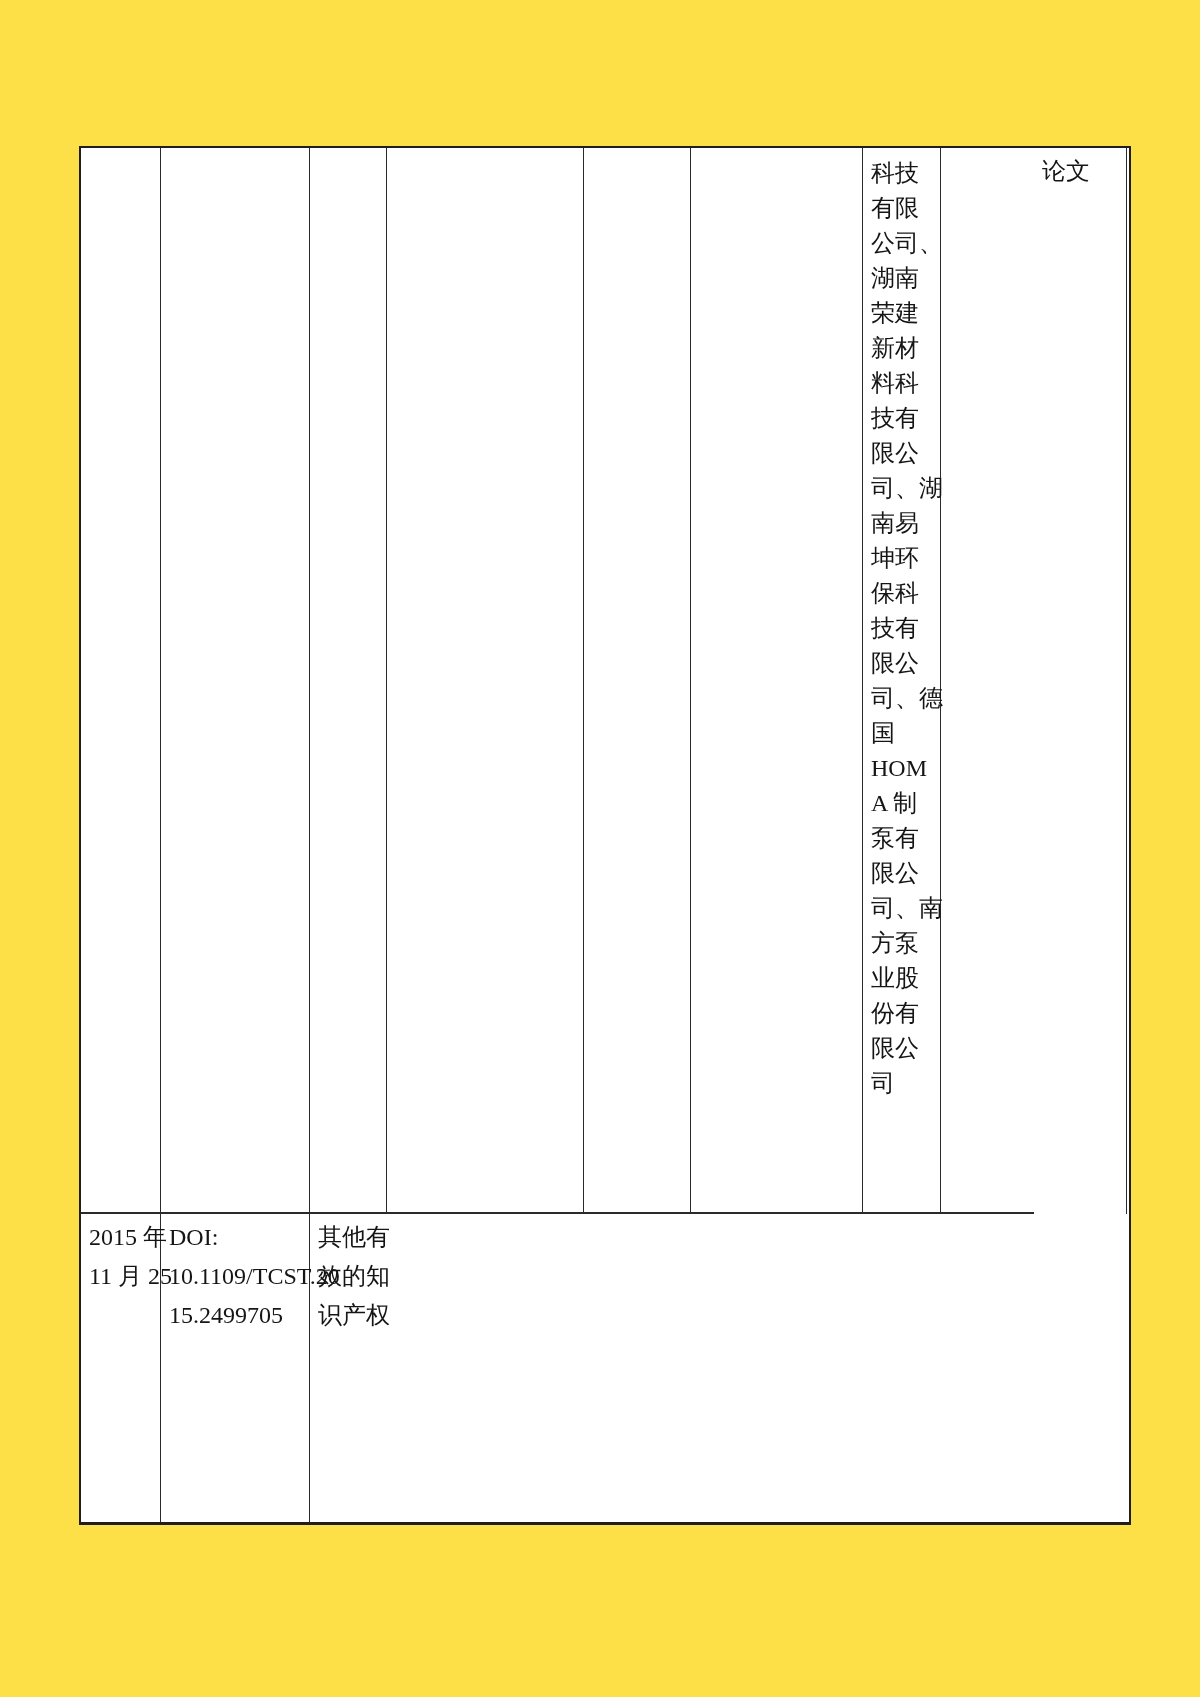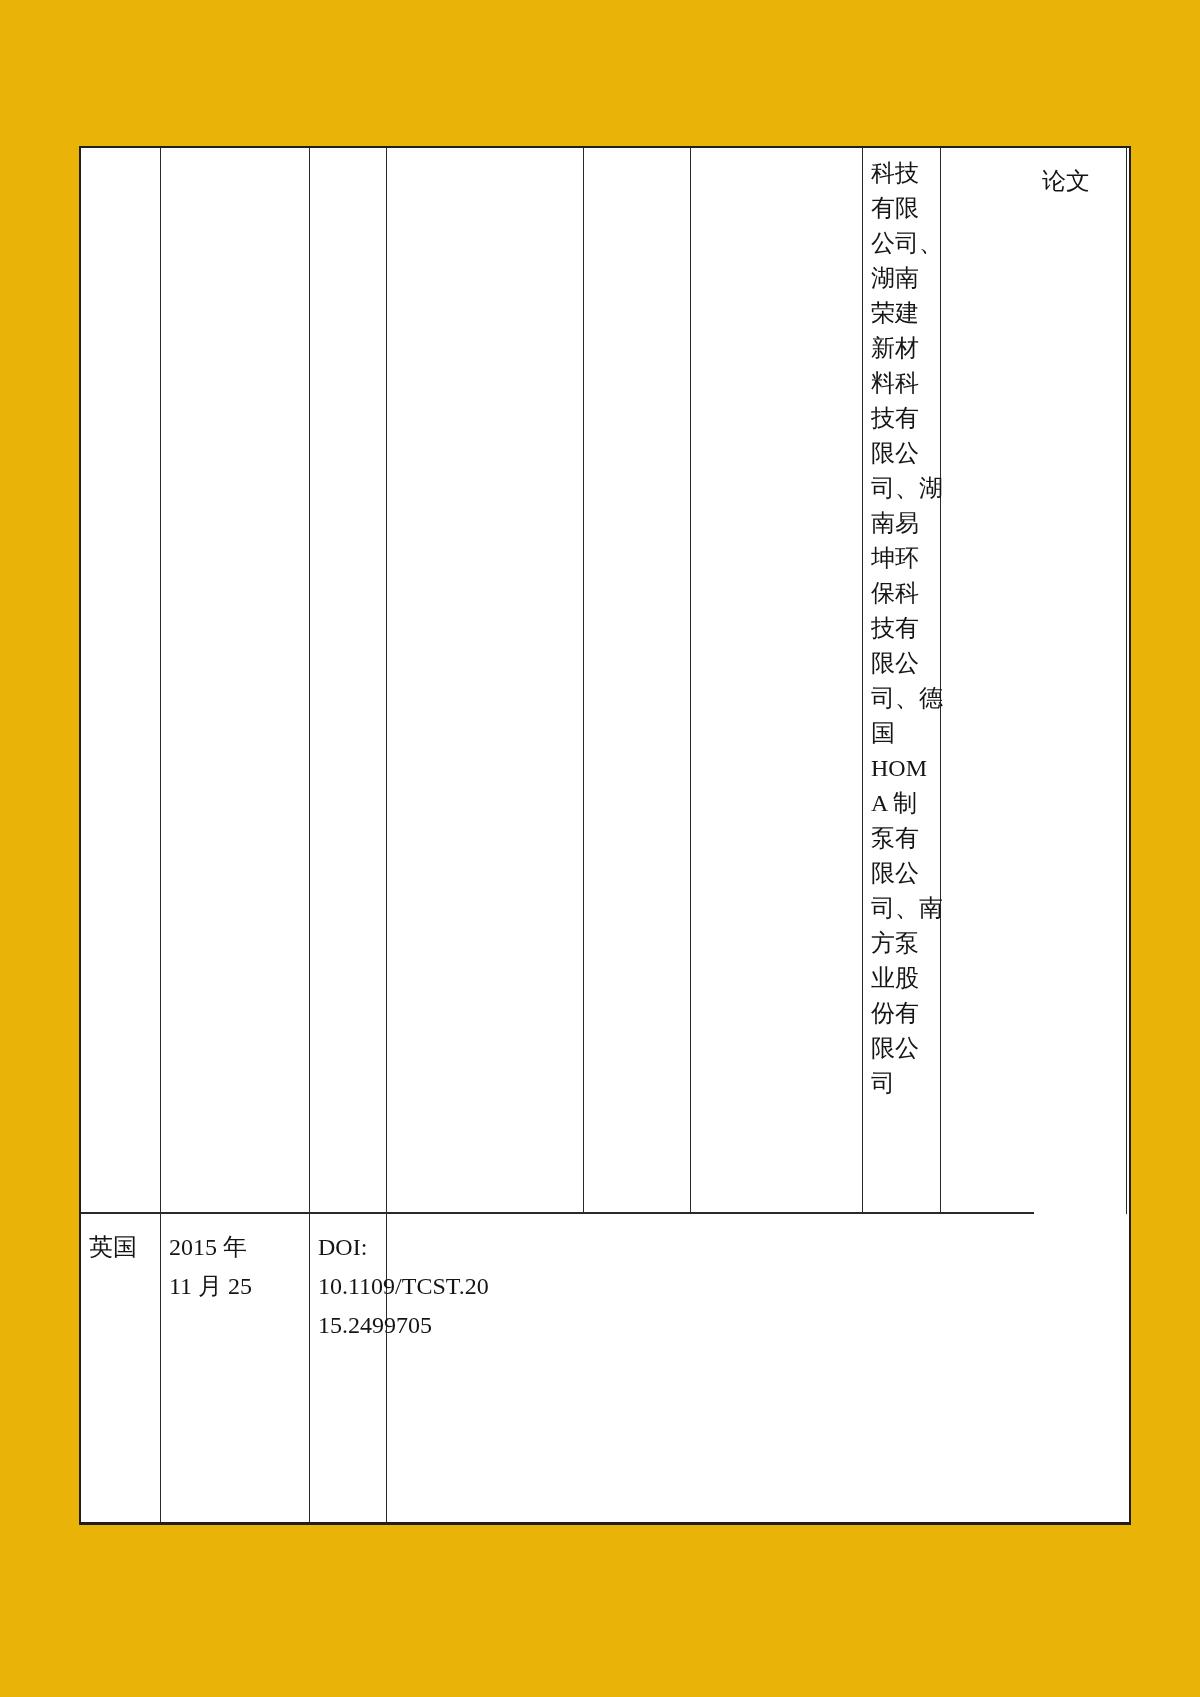--- a/index.html
+++ b/index.html
@@ -11,21 +11,21 @@
     width: 1200px;
     height: 1697px;
     position: relative;
     font-family: "Liberation Serif", "DejaVu Serif", serif;
     color: #151515;
     -webkit-font-smoothing: antialiased;
   }
   .page {
     position: absolute;
     inset: 0;
-    background: #eab308;
+    background: #fde047;
   }
   .ip-table {
     position: absolute;
     left: 79px;
     top: 146px;
     width: 1052px;
     height: 1379px;
     box-sizing: border-box;
     border: 2px solid #1f1f1f;
     border-bottom-width: 3px;
@@ -43,38 +43,38 @@
     overflow: visible;
     white-space: nowrap;
   }
   .cell.last-col {
     border-right: none;
   }
   .cell.row1 {
     border-bottom: 2px solid #2a2a2a;
   }
   .cell.row2 {
-    padding-top: 14px;
+    padding-top: 4px;
     line-height: 39px;
   }
 </style>
 </head>
 <body>
 
 <div class="page">
   <div class="ip-table">
 
     <div class="cell row1"></div>
     <div class="cell row1"></div>
     <div class="cell row1"></div>
     <div class="cell row1"></div>
     <div class="cell row1"></div>
     <div class="cell row1"></div>
     <div class="cell row1">科技<br>有限<br>公司、<br>湖南<br>荣建<br>新材<br>料科<br>技有<br>限公<br>司、湖<br>南易<br>坤环<br>保科<br>技有<br>限公<br>司、德<br>国<br>HOM<br>A 制<br>泵有<br>限公<br>司、南<br>方泵<br>业股<br>份有<br>限公<br>司</div>
     <div class="cell row1 last-col"></div>
 
     <div class="cell row2">论文</div>
-    <div class="cell row2">英国</div>
     <div class="cell row2">2015 年<br>11 月 25</div>
     <div class="cell row2">DOI:<br>10.1109/TCST.20<br>15.2499705</div>
+    <div class="cell row2 last-col">其他有<br>效的知<br>识产权</div>
 
   </div>
 </div>
 
 </body></html>

